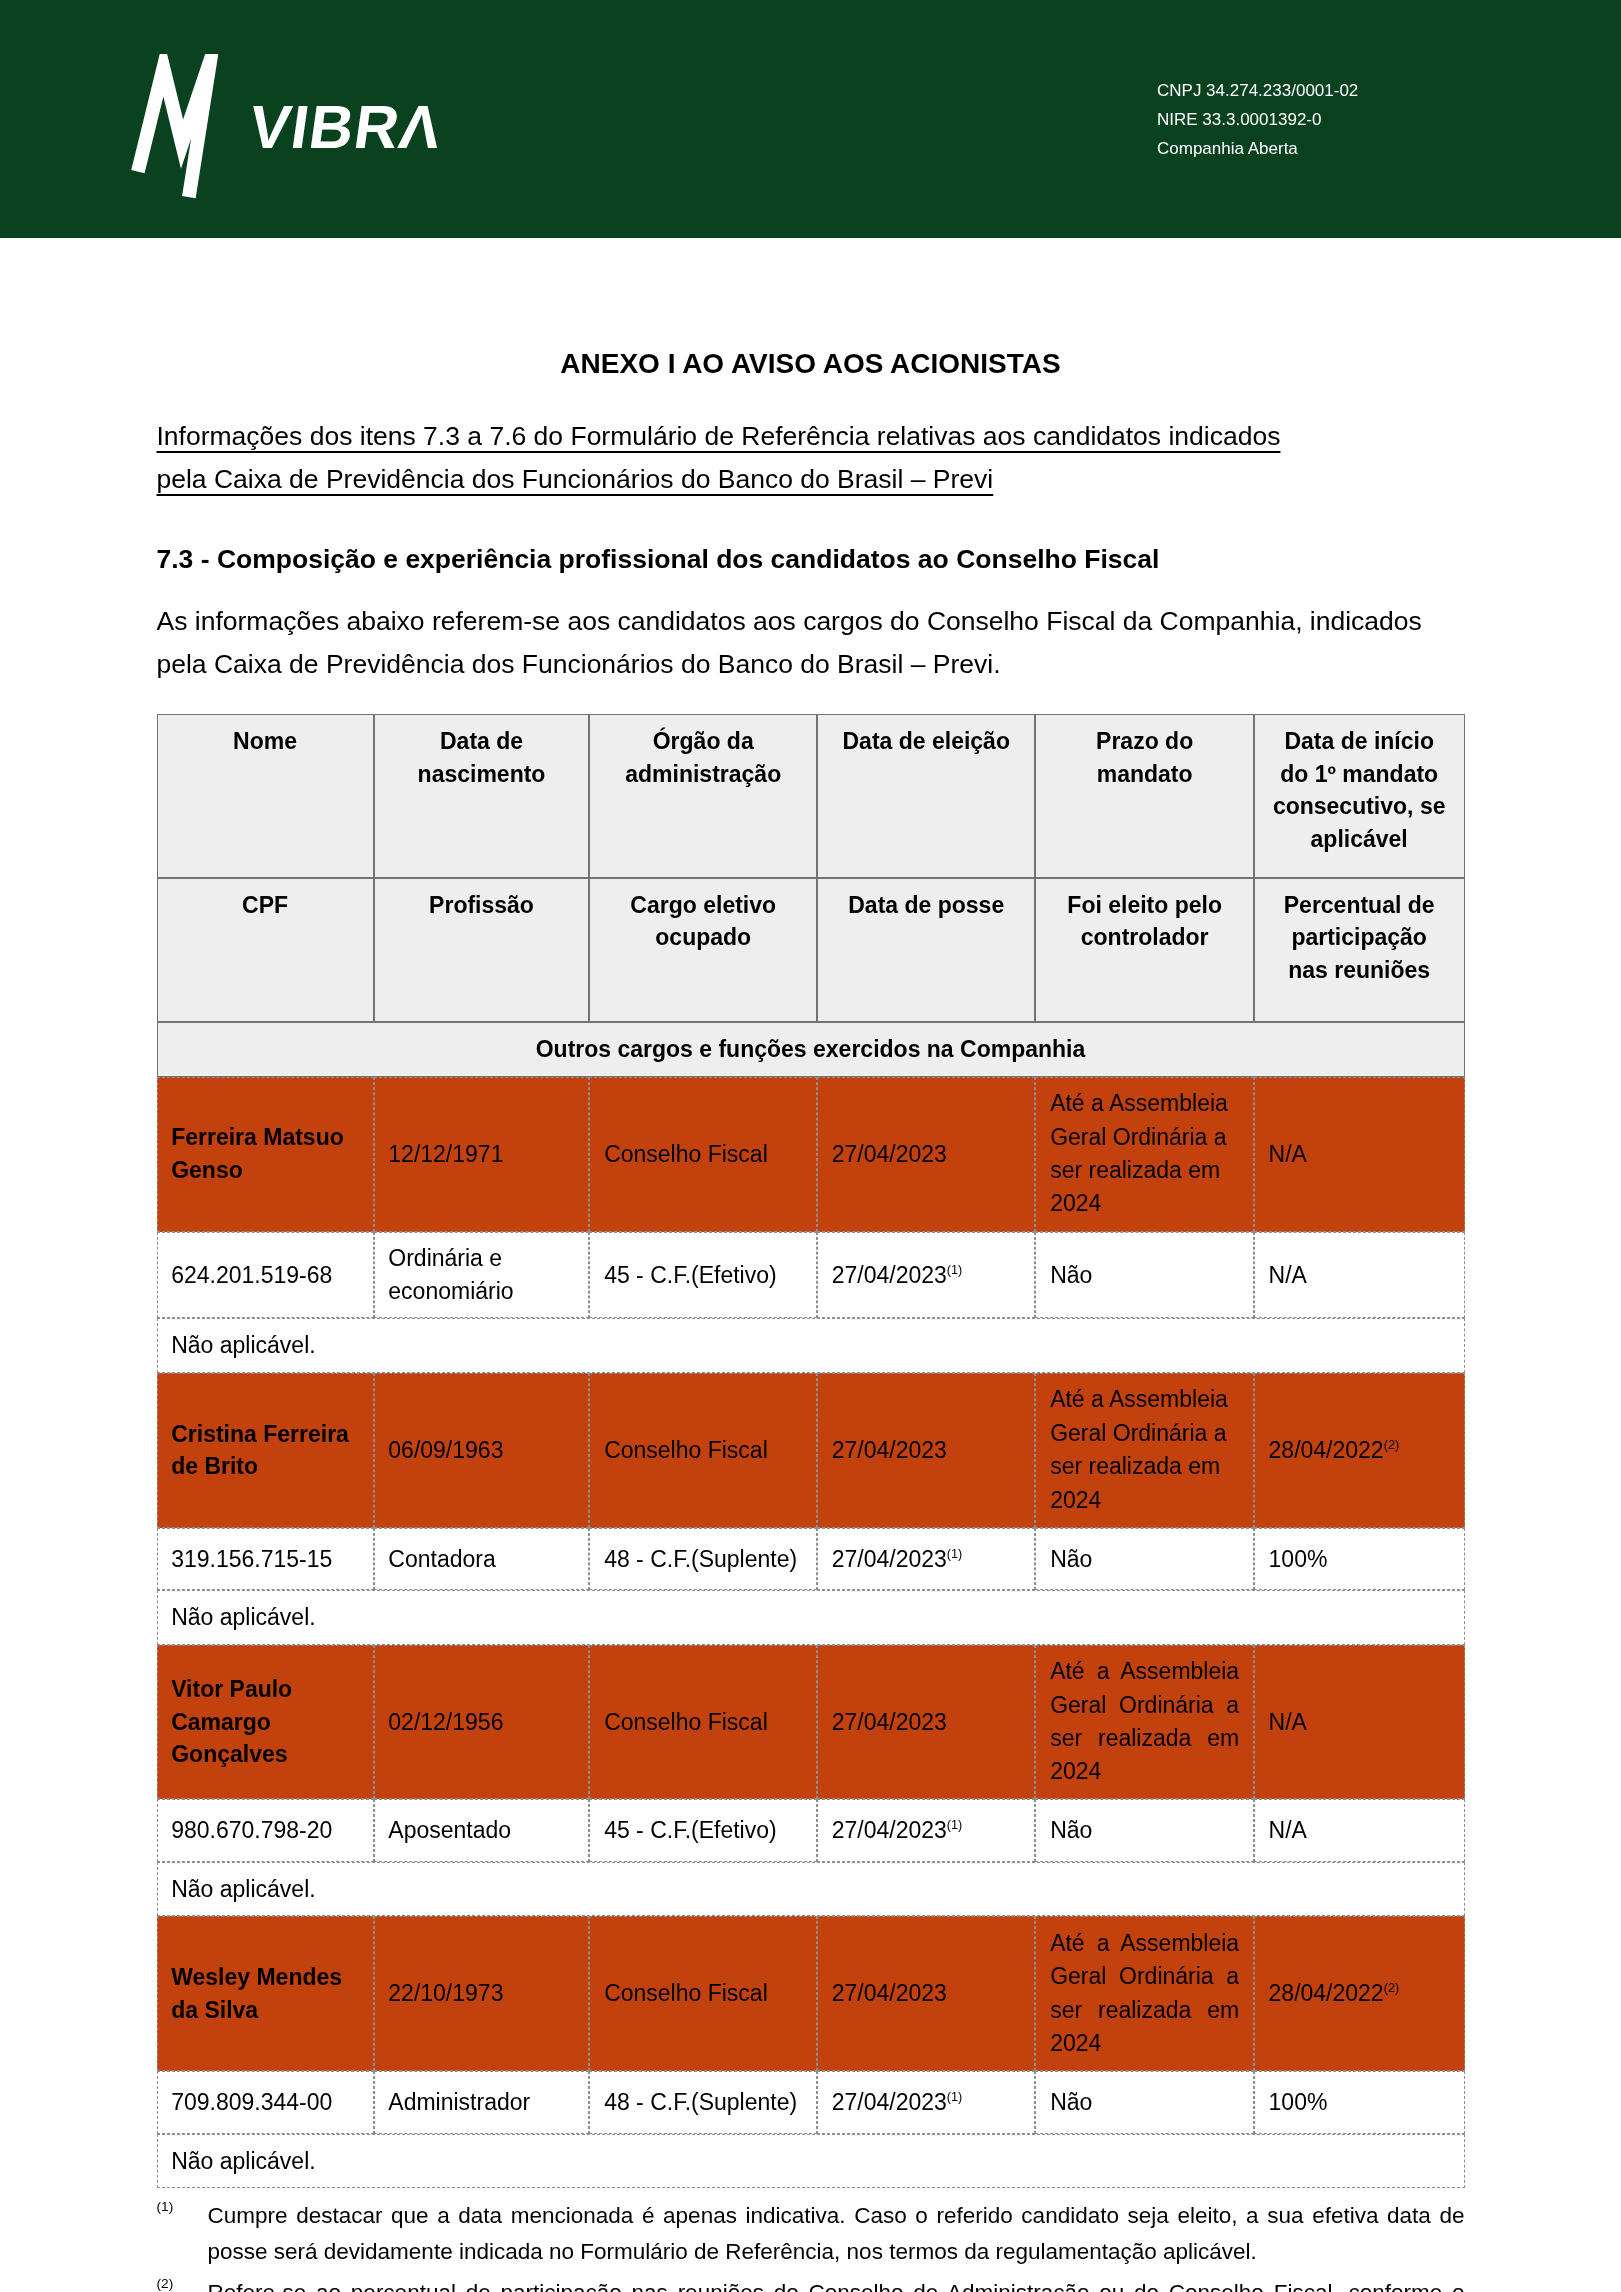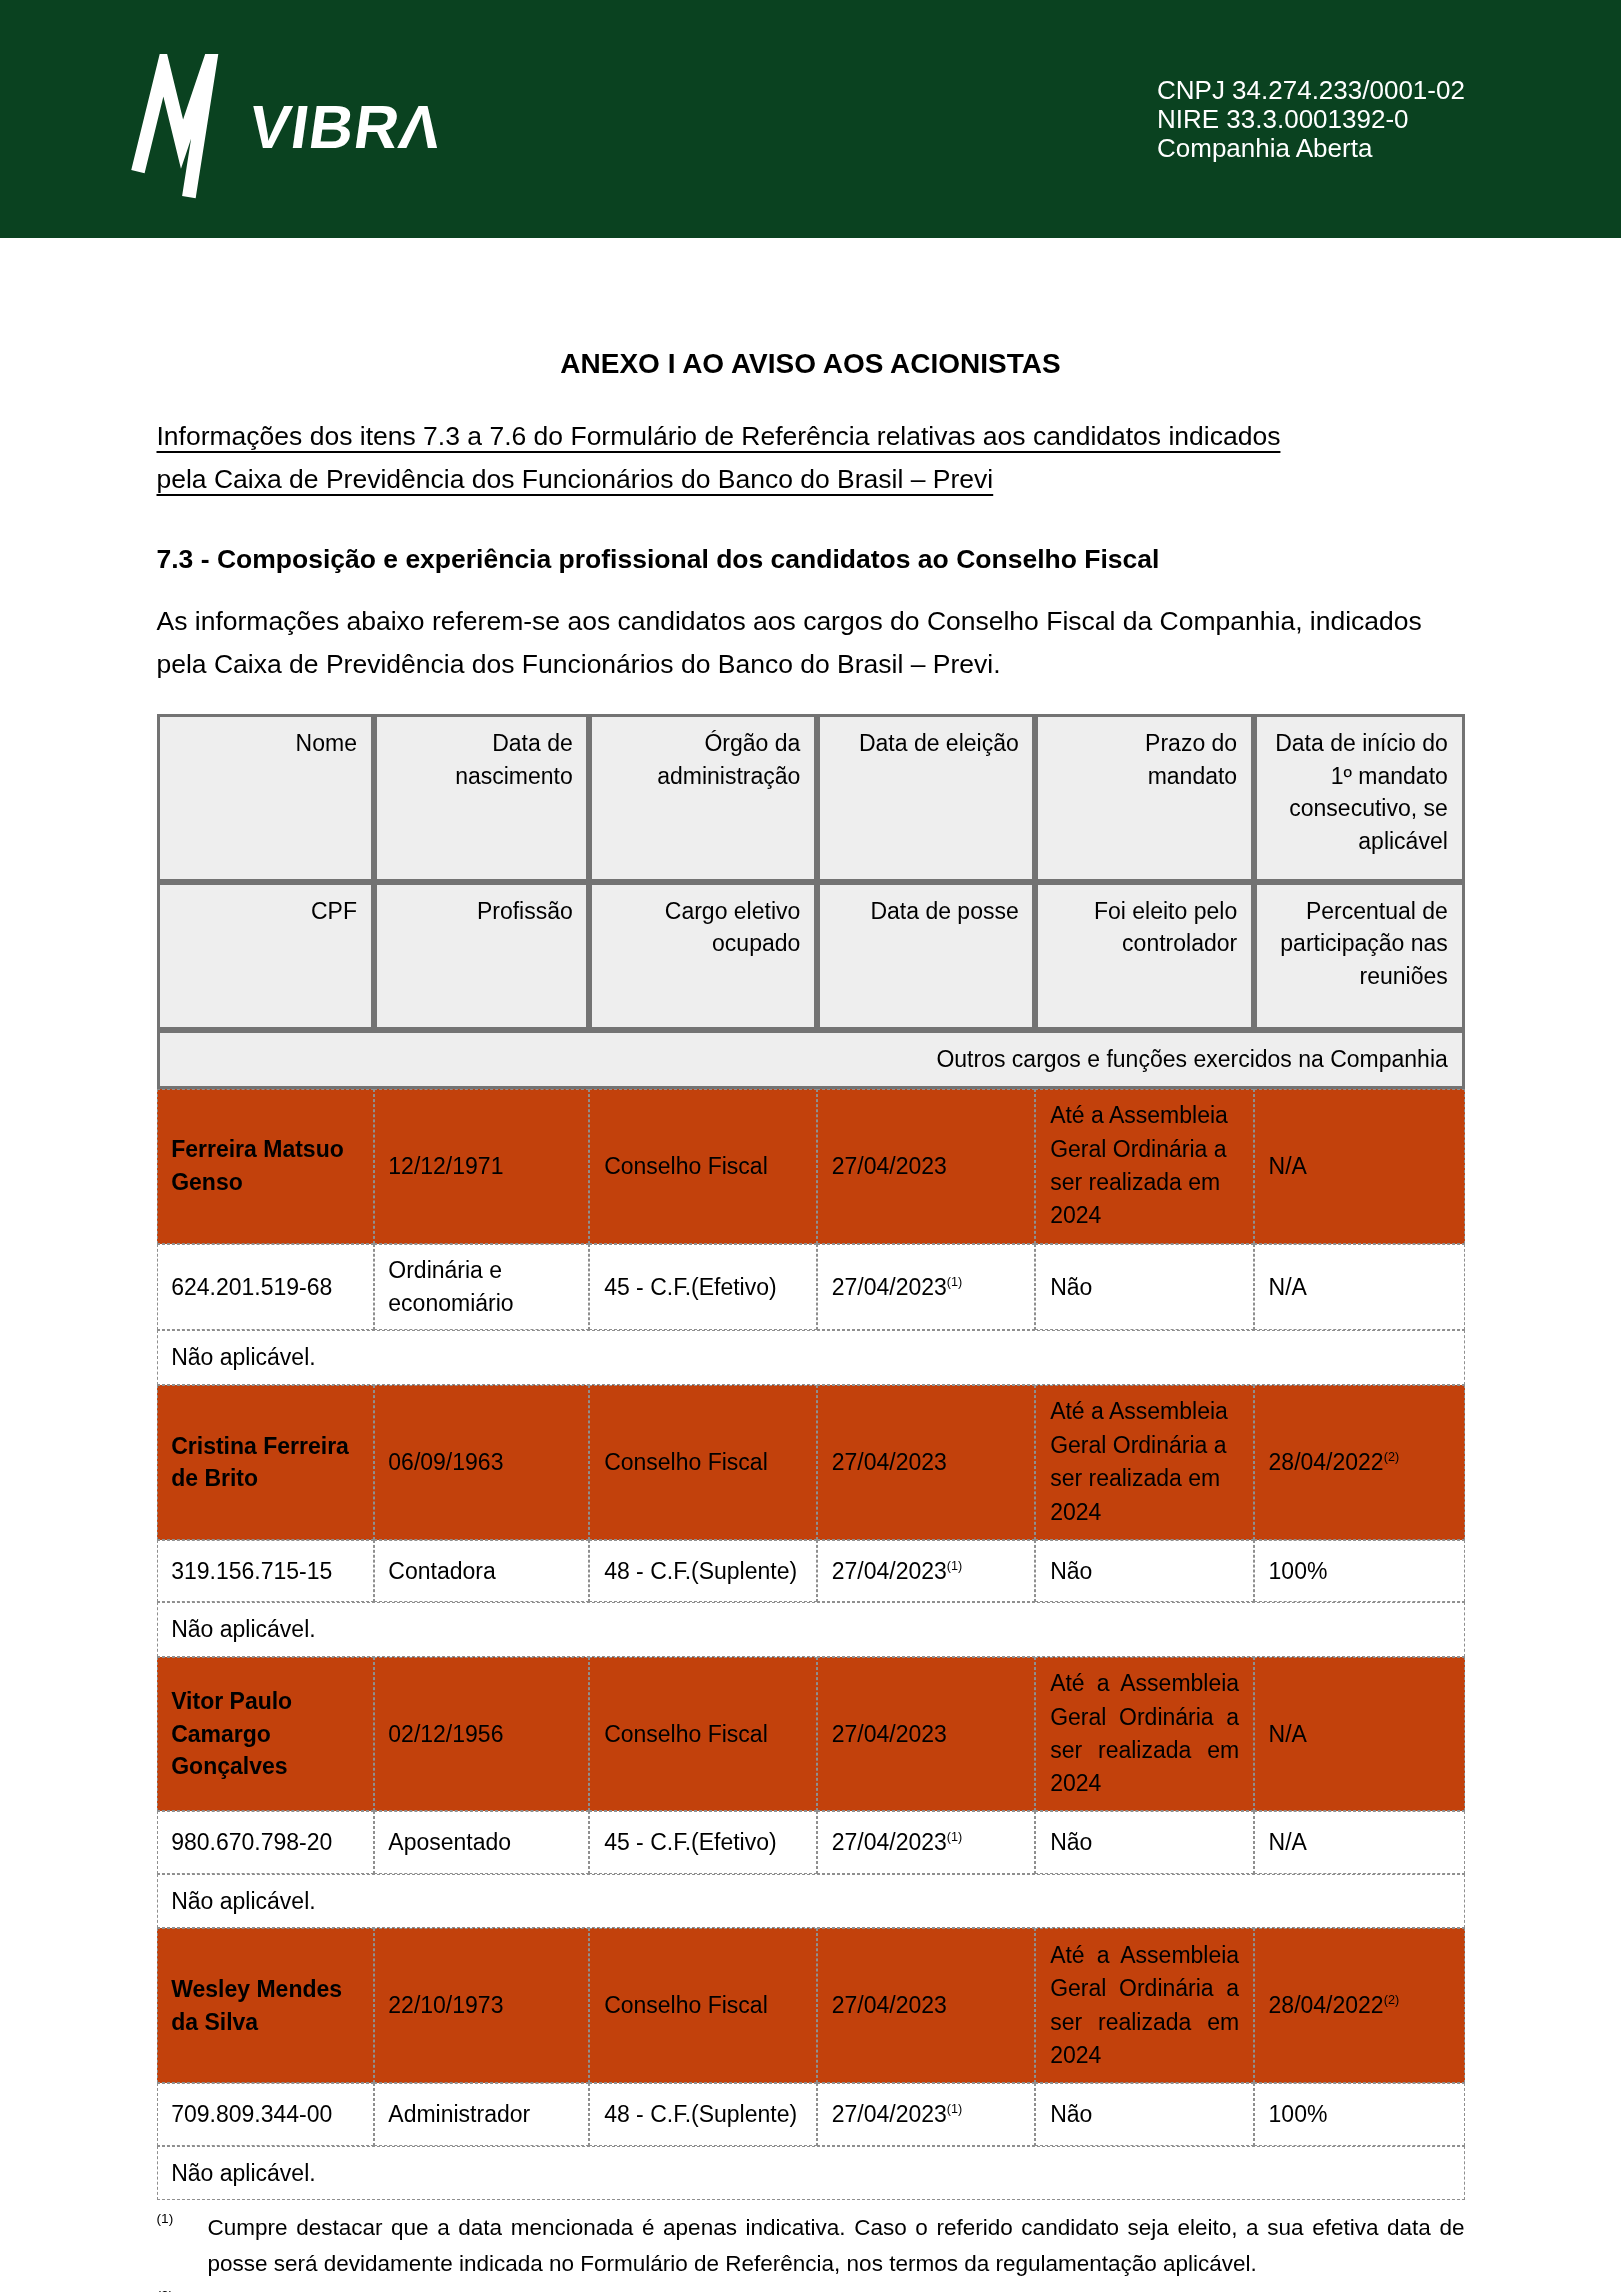--- a/index.html
+++ b/index.html
@@ -12,40 +12,40 @@
   
   .banner{height:238px;background:#0a4220;position:relative;}
   .logo{position:absolute;left:130px;top:54px;display:flex;align-items:center;}
   .logo svg{display:block;}
   .logo-word{
     color:#fff;font-size:61px;font-weight:800;letter-spacing:1px;
     transform:skewX(-8deg);margin-left:13.7px;line-height:1;
   }
   .banner-meta{
     position:absolute;left:1157px;top:76px;color:#fff;
-    font-size:26px;line-height:29px;font-weight:400;
+    font-size:17px;line-height:29px;font-weight:400;
   }
 
   
   .content{width:1308px;margin:0 auto;}
   .doc-title{margin-top:110px;text-align:center;font-size:28px;font-weight:700;}
   .doc-subtitle{margin-top:35px;font-size:26.5px;line-height:1.62;}
   .doc-subtitle .u{text-decoration:underline;text-underline-offset:5.9px;}
   .section-heading{margin-top:43px;font-size:26.5px;font-weight:700;}
   .intro{margin-top:25.5px;font-size:26.5px;line-height:1.6;}
 
   
   table.info-table{
     width:100%;margin-top:29px;border-collapse:separate;border-spacing:0;
     table-layout:fixed;font-size:23px;line-height:1.42;
   }
   .info-table th,.info-table td{padding:9.8px 13.7px;overflow:hidden;}
   .info-table th{
-    border:3px solid #737373;background:#eeeeee;
-    text-align:right;vertical-align:top;font-weight:400;
+    border:1px solid #737373;background:#eeeeee;
+    text-align:center;vertical-align:top;font-weight:700;
   }
   .hrow1 th{height:142px;}
   .hrow2 th{height:123px;}
   .other-h{height:25.5px;}
   .info-table td{border:1px dashed #8f8f8f;vertical-align:middle;}
   .name-row td{height:123px;background:#c2410c;}
   .name-row .cell-name{font-weight:700;}
   .cpf-row td{height:41px;background:#fff;}
   .na-row td{height:27.4px;background:#fff;}
   .cell-term{line-height:1.45;}

